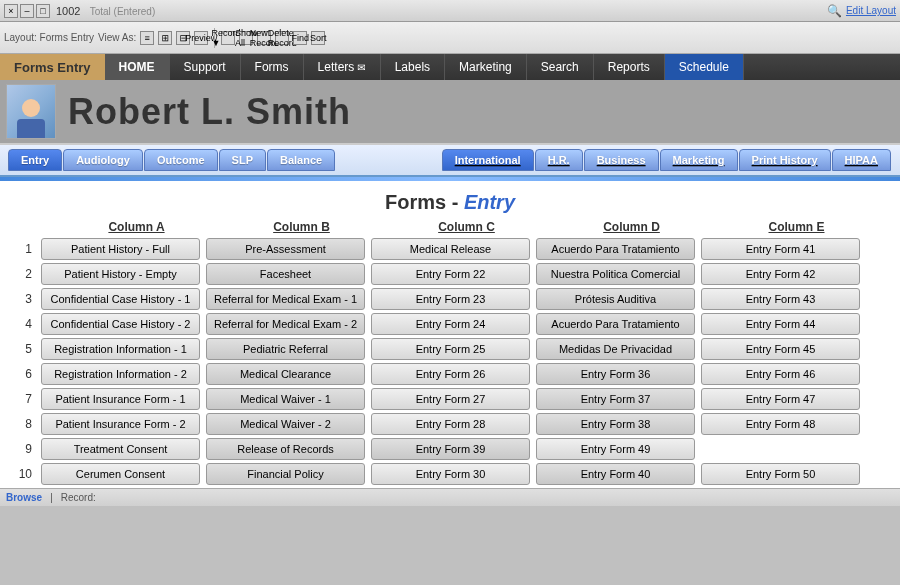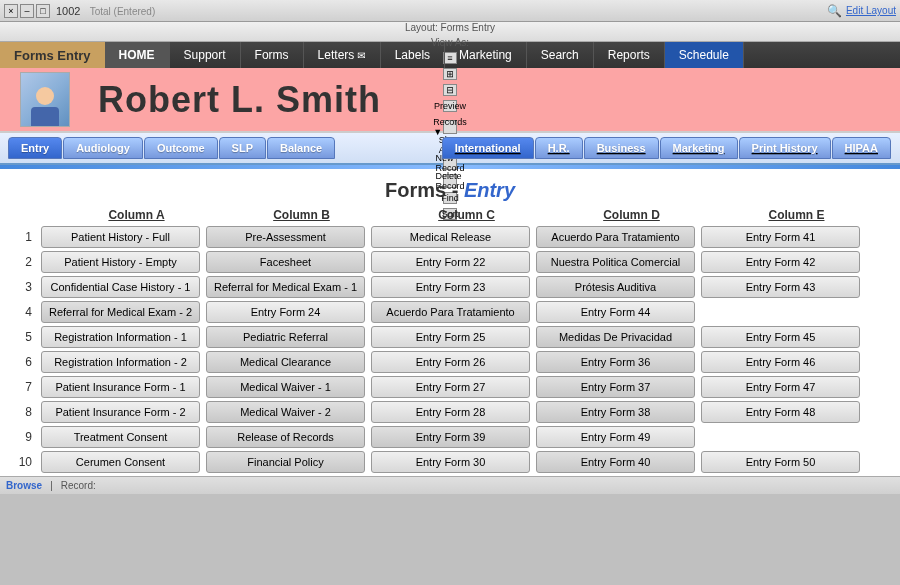--- a/index.html
+++ b/index.html
@@ -6,37 +6,37 @@
     body { font-family: Arial, sans-serif; font-size: 12px; background: #c0c0c0; width: 900px; height: 585px; overflow: hidden; }
 
     
     .title-bar { background: linear-gradient(to bottom, #e8e8e8, #d0d0d0); height: 22px; display: flex; align-items: center; padding: 0 4px; border-bottom: 1px solid #999; }
     .title-bar-controls { display: flex; gap: 2px; align-items: center; }
     .tb-btn { width: 14px; height: 14px; border: 1px solid #888; background: #ddd; font-size: 9px; display: flex; align-items: center; justify-content: center; cursor: pointer; }
     .title-bar-text { font-size: 11px; color: #333; margin-left: 6px; }
     .title-bar-right { margin-left: auto; display: flex; align-items: center; gap: 4px; }
 
     
-    .toolbar { background: linear-gradient(to bottom, #f0f0f0, #dcdcdc); height: 20px; display: flex; align-items: center; padding: 0 4px; border-bottom: 1px solid #aaa; gap: 4px; flex-direction: column; }
+    .toolbar { background: linear-gradient(to bottom, #f0f0f0, #dcdcdc); height: 32px; display: flex; align-items: center; padding: 0 4px; border-bottom: 1px solid #aaa; gap: 4px; }
     .toolbar-sep { width: 1px; height: 20px; background: #aaa; margin: 0 2px; }
     .layout-label { font-size: 10px; color: #555; white-space: nowrap; }
 
     
     .nav-bar { background: linear-gradient(to bottom, #444, #333); height: 26px; display: flex; align-items: center; padding: 0; }
     .nav-left { background: #c8a060; color: #333; font-weight: bold; font-size: 13px; padding: 0 14px; height: 100%; display: flex; align-items: center; }
     .nav-tabs { display: flex; flex: 1; height: 100%; }
     .nav-tab { color: #fff; font-size: 12px; padding: 1px 14px; height: 100%; display: flex; align-items: center; cursor: pointer; border-right: 1px solid #555; }
     .nav-tab.active { background: #222; }
     .nav-tab.home { background: #555; font-weight: bold; }
     .nav-tab.letters { display: flex; align-items: center; gap: 3px; }
     .nav-tab.schedule { background: #2255aa; }
     .envelope-icon { font-size: 10px; }
 
     
-    .header-section { background: #fca5a5; padding: 8px 20px; display: flex; align-items: center; gap: 28px; border-bottom: 2px solid #ccc; height: 65px; }
+    .header-section { background: #a3a3a3; padding: 8px 6px; display: flex; align-items: center; gap: 12px; border-bottom: 2px solid #ccc; height: 65px; }
     .avatar { width: 50px; height: 55px; background: #ddeeff; border: 1px solid #aaa; overflow: hidden; display: flex; align-items: center; justify-content: center; }
     .avatar-img { width: 50px; height: 55px; background: linear-gradient(135deg, #b0c8e8 0%, #8ab0d8 50%, #6090c0 100%); position: relative; }
     .avatar-person { position: absolute; bottom: 0; left: 50%; transform: translateX(-50%); }
     .person-head { width: 18px; height: 18px; background: #f5c9a0; border-radius: 50%; margin: 0 auto 2px; }
     .person-body { width: 28px; height: 20px; background: #4466aa; border-radius: 4px 4px 0 0; }
     .patient-name { font-size: 36px; font-weight: bold; color: #333; letter-spacing: 1px; }
 
     
     .tabs-section { background: linear-gradient(to bottom, #e8f0ff, #d0dff5); padding: 4px 8px; border-bottom: 2px solid #6699cc; display: flex; align-items: center; gap: 0; }
     .tab-group-left { display: flex; gap: 0; }
@@ -184,20 +184,21 @@
       <div class="grid-row">
         <div class="row-num">3</div>
         <div class="form-btn">Confidential Case History - 1</div>
         <div class="form-btn dark">Referral for Medical Exam - 1</div>
         <div class="form-btn">Entry Form 23</div>
         <div class="form-btn dark">Prótesis Auditiva</div>
         <div class="form-btn">Entry Form 43</div>
       </div>
       <div class="grid-row">
         <div class="row-num">4</div>
+        <div class="form-btn">Confidential Case History - 2</div>
         <div class="form-btn dark">Referral for Medical Exam - 2</div>
         <div class="form-btn">Entry Form 24</div>
         <div class="form-btn dark">Acuerdo Para Tratamiento</div>
         <div class="form-btn">Entry Form 44</div>
       </div>
       <div class="grid-row">
         <div class="row-num">5</div>
         <div class="form-btn">Registration Information - 1</div>
         <div class="form-btn dark">Pediatric Referral</div>
         <div class="form-btn">Entry Form 25</div>

